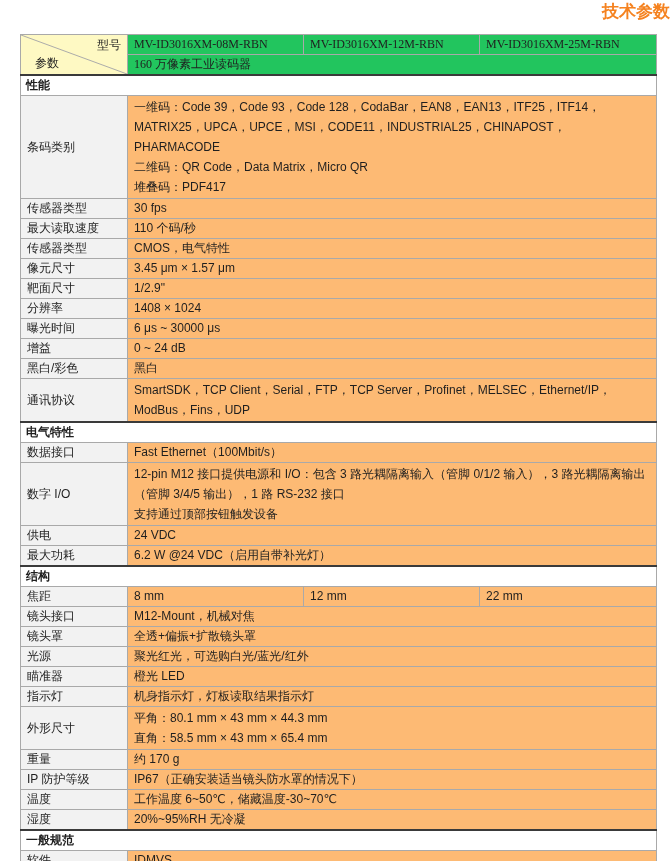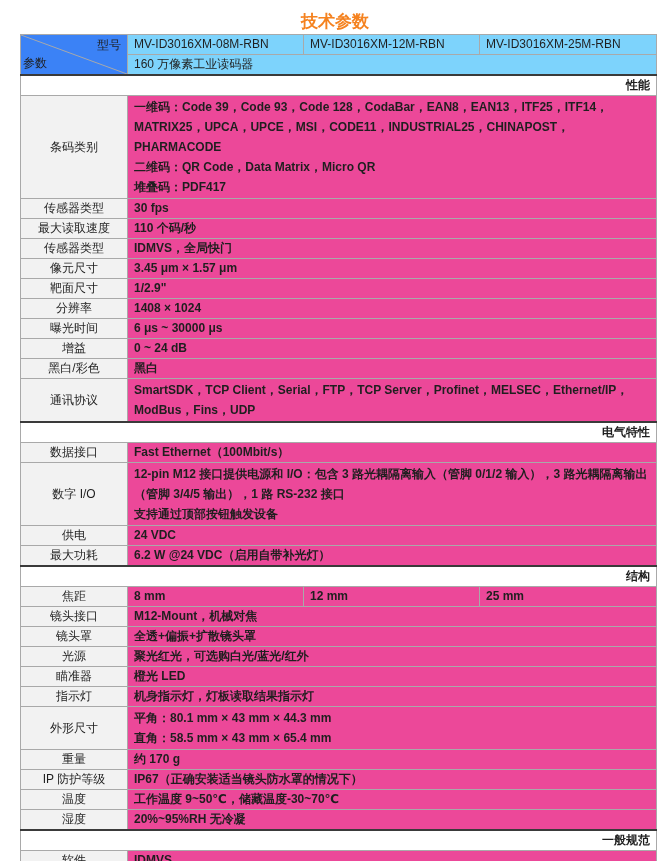--- a/index.html
+++ b/index.html
@@ -5,61 +5,60 @@
   * { margin: 0; padding: 0; box-sizing: border-box; }
   html, body {
     width: 670px; height: 861px;
     background: #ffffff;
     font-family: "Liberation Sans", "DejaVu Sans", sans-serif;
     color: #1f1f1f;
     overflow: hidden;
   }
   .page-title {
     width: 670px;
-    text-align: center;
+    text-align: right;
     font-size: 17px;
     font-weight: bold;
     color: #F5821F;
-    padding-top: 10px;
+    padding-top: 0;
     height: 34px;
   }
   table.spec {
     margin-left: 20px;
     width: 636px;
     border-collapse: collapse;
     table-layout: fixed;
   }
   td {
     border: 1px solid #a9a9a9;
     font-size: 12px;
     padding: 0 6px;
     height: 19px;
     line-height: 19px;
     vertical-align: middle;
     overflow: hidden;
     white-space: normal;
   }
-  td.hdr { background: #7dd3fc; }
-  td.label { background: #f2f2f2; text-align: center; }
-  td.value { background: #ec4899; font-weight: bold; }
+  td.hdr { background: #22c55e; font-family: Liberation Serif, serif; }
+  td.label { background: #f2f2f2; }
+  td.value { background: #fdba74; }
   tr.section-row td {
     background: #ffffff;
     font-weight: bold;
     border-top: 2px solid #3a3a3a;
     padding-left: 5px;
-    text-align: right;
   }
   td.diag {
     position: relative;
-    background: #3b82f6;
+    background: #fef9c3;
     padding: 0;
   }
   td.diag svg { position: absolute; top: 0; left: 0; width: 100%; height: 100%; }
   td.diag .tr-label { position: absolute; top: 1px; right: 6px; font-size: 12px; }
-  td.diag .bl-label { position: absolute; bottom: 1px; left: 2px; font-size: 12px; }
+  td.diag .bl-label { position: absolute; bottom: 1px; left: 14px; font-size: 12px; }
   td.multi { padding-top: 1px; padding-bottom: 1px; }
   td.multi .line { line-height: 20px; }
 </style>
 </head>
 <body>
 
 <div class="page-title">技术参数</div>
 
 <table class="spec">
   <colgroup>
@@ -100,21 +99,21 @@
       <tr>
         <td class="label">传感器类型</td>
         <td class="value" colspan="3">30 fps</td>
       </tr>
       <tr>
         <td class="label">最大读取速度</td>
         <td class="value" colspan="3">110 个码/秒</td>
       </tr>
       <tr>
         <td class="label">传感器类型</td>
-        <td class="value" colspan="3">IDMVS，全局快门</td>
+        <td class="value" colspan="3">CMOS，电气特性</td>
       </tr>
       <tr>
         <td class="label">像元尺寸</td>
         <td class="value" colspan="3">3.45 μm × 1.57 μm</td>
       </tr>
       <tr>
         <td class="label">靶面尺寸</td>
         <td class="value" colspan="3">1/2.9"</td>
       </tr>
       <tr>
@@ -161,21 +160,21 @@
         <td class="label">最大功耗</td>
         <td class="value" colspan="3">6.2 W @24 VDC（启用自带补光灯）</td>
       </tr>
       <tr class="section-row">
         <td colspan="4">结构</td>
       </tr>
       <tr>
         <td class="label">焦距</td>
         <td class="value">8 mm</td>
         <td class="value">12 mm</td>
-        <td class="value">25 mm</td>
+        <td class="value">22 mm</td>
       </tr>
       <tr>
         <td class="label">镜头接口</td>
         <td class="value" colspan="3">M12-Mount，机械对焦</td>
       </tr>
       <tr>
         <td class="label">镜头罩</td>
         <td class="value" colspan="3">全透+偏振+扩散镜头罩</td>
       </tr>
       <tr>
@@ -200,21 +199,21 @@
       <tr>
         <td class="label">重量</td>
         <td class="value" colspan="3">约 170 g</td>
       </tr>
       <tr>
         <td class="label">IP 防护等级</td>
         <td class="value" colspan="3">IP67（正确安装适当镜头防水罩的情况下）</td>
       </tr>
       <tr>
         <td class="label">温度</td>
-        <td class="value" colspan="3">工作温度 9~50℃，储藏温度-30~70℃</td>
+        <td class="value" colspan="3">工作温度 6~50℃，储藏温度-30~70℃</td>
       </tr>
       <tr>
         <td class="label">湿度</td>
         <td class="value" colspan="3">20%~95%RH 无冷凝</td>
       </tr>
       <tr class="section-row">
         <td colspan="4">一般规范</td>
       </tr>
       <tr>
         <td class="label">软件</td>

